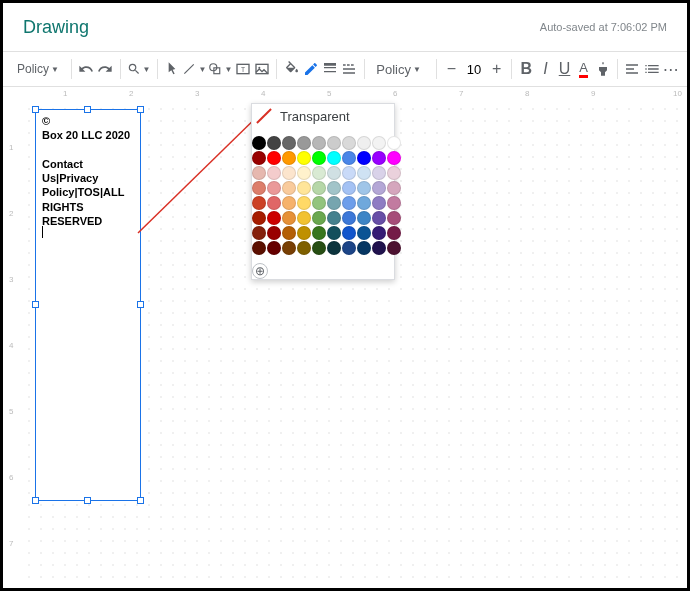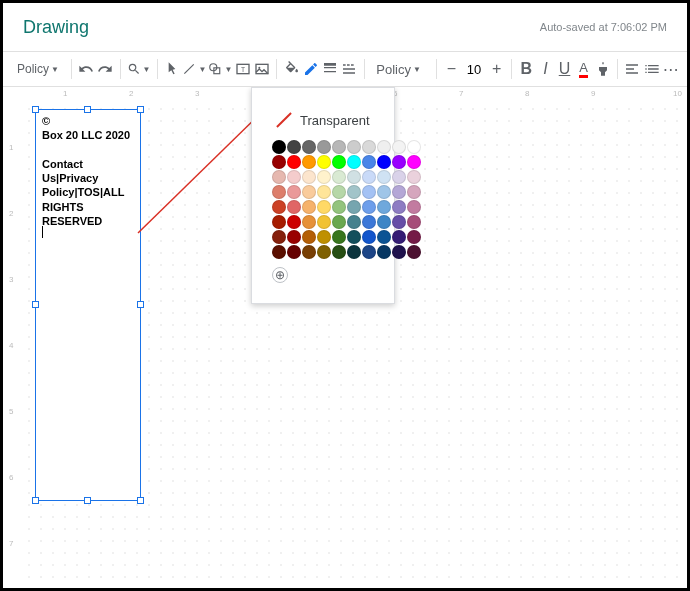--- a/index.html
+++ b/index.html
@@ -22,21 +22,21 @@
 .ruler-v .tick { position: absolute; left: 6px; }
 .canvas { position: absolute; top: 16px; left: 20px; right: 0; bottom: 0; background-image: radial-gradient(circle, #f0f0f0 1px, transparent 1px); background-size: 12px 12px; }
 .textbox { position: absolute; top: 6px; left: 12px; width: 106px; height: 392px; border: 1px solid #1a73e8; background: #fff; }
 .textbox .handle { position: absolute; width: 7px; height: 7px; background: #fff; border: 1px solid #1a73e8; }
 .textbox .h-nw { top: -4px; left: -4px; } .textbox .h-n { top: -4px; left: 50%; margin-left: -4px; } .textbox .h-ne { top: -4px; right: -4px; }
 .textbox .h-w { top: 50%; left: -4px; margin-top: -4px; } .textbox .h-e { top: 50%; right: -4px; margin-top: -4px; }
 .textbox .h-sw { bottom: -4px; left: -4px; } .textbox .h-s { bottom: -4px; left: 50%; margin-left: -4px; } .textbox .h-se { bottom: -4px; right: -4px; }
 .textbox-content { padding: 4px 6px; font-size: 11px; font-weight: bold; color: #000; line-height: 1.3; white-space: pre-wrap; }
 .cursor { display: inline-block; width: 1px; height: 12px; background: #000; vertical-align: text-bottom; }
 .arrow-line { position: absolute; pointer-events: none; }
-.color-popup { position: absolute; top: 0; left: 248px; width: 144px; background: #fff; border: 1px solid #dadce0; box-shadow: 0 2px 6px rgba(0,0,0,.2); padding: 20px; z-index: 100; }
+.color-popup { position: absolute; top: 16px; left: 248px; width: 144px; background: #fff; border: 1px solid #dadce0; box-shadow: 0 2px 6px rgba(0,0,0,.2); padding: 0; z-index: 100; }
 .color-popup .transparent-row { display: flex; align-items: center; gap: 8px; padding: 4px; font-size: 13px; color: #3c4043; cursor: pointer; }
 .color-popup .none-icon { width: 16px; height: 16px; position: relative; }
 .color-popup .none-icon::after { content: ''; position: absolute; top: 7px; left: -2px; width: 20px; height: 2px; background: #d93025; transform: rotate(-45deg); }
 .color-grid { display: grid; grid-template-columns: repeat(10, 14px); gap: 1px; margin: 8px 0; }
 .color-cell { width: 14px; height: 14px; border-radius: 50%; cursor: pointer; border: 1px solid rgba(0,0,0,.1); }
 .custom-label { font-size: 10px; letter-spacing: 1px; color: #5f6368; margin-top: 8px; }
 .custom-add { width: 16px; height: 16px; border: 1px solid #bdc1c6; border-radius: 50%; display: flex; align-items: center; justify-content: center; font-size: 12px; color: #5f6368; margin-top: 4px; cursor: pointer; }
 svg.ico { width: 16px; height: 16px; }
 </style>
 </head>

